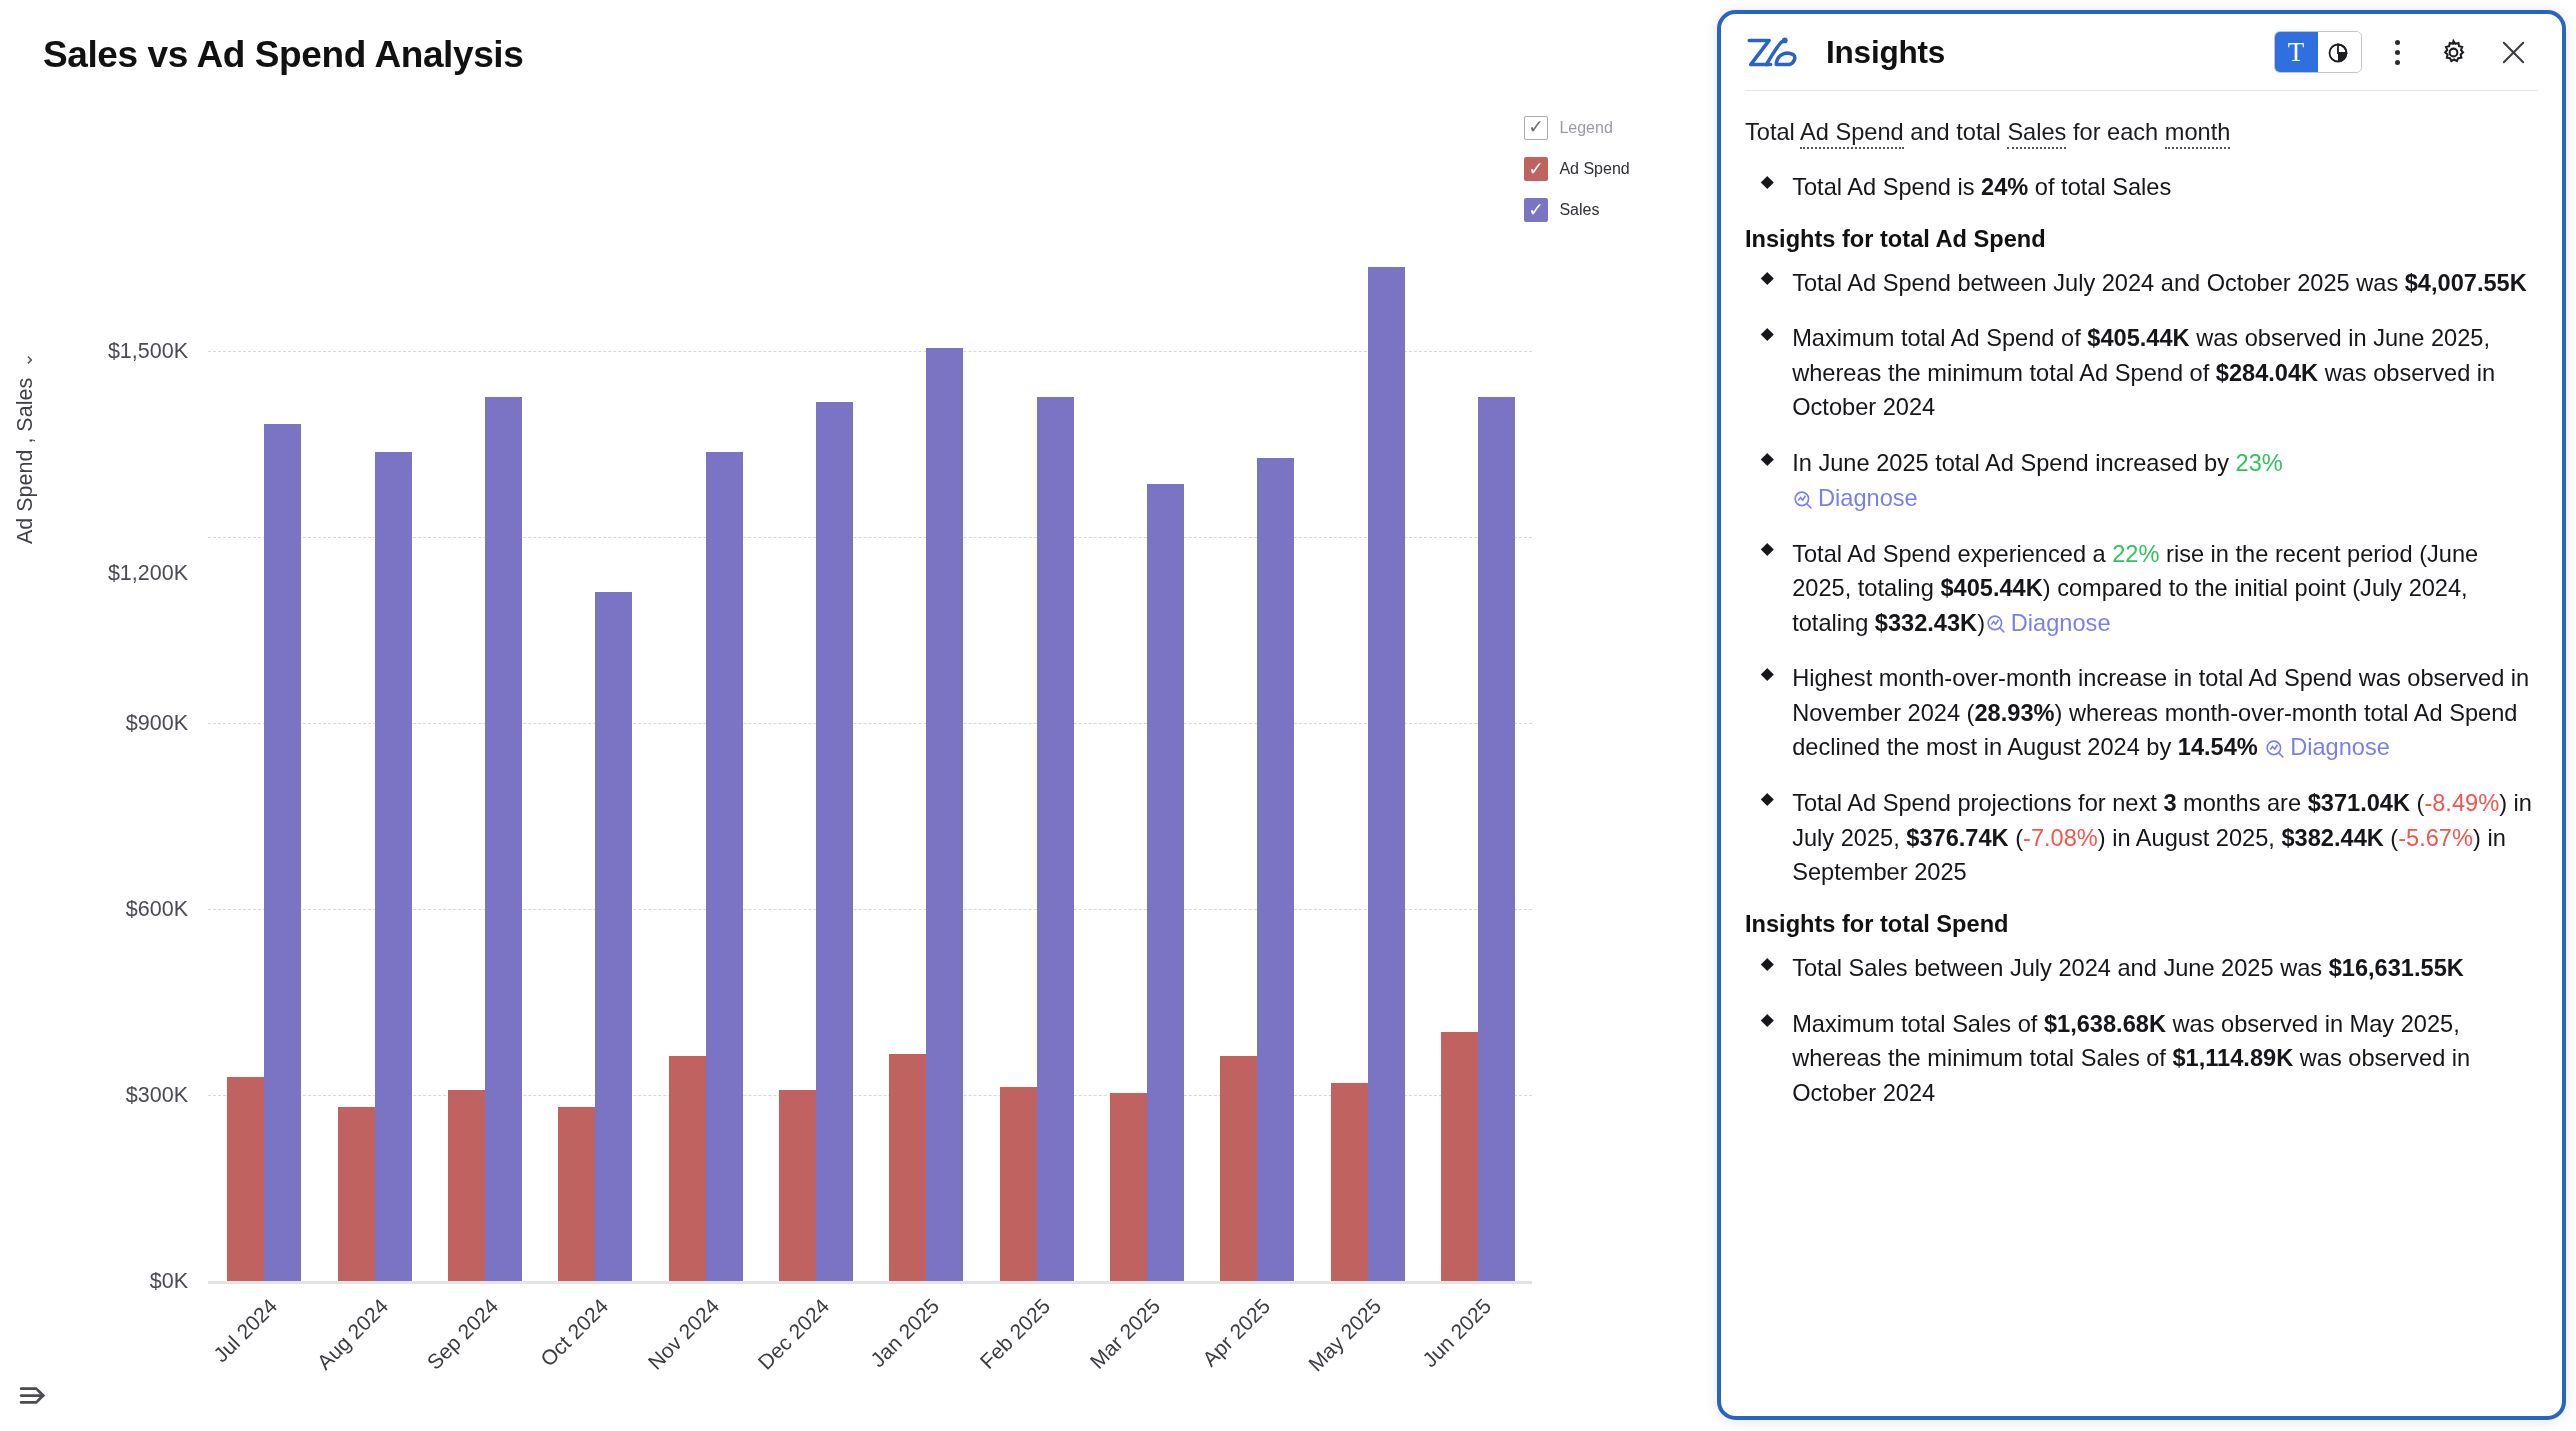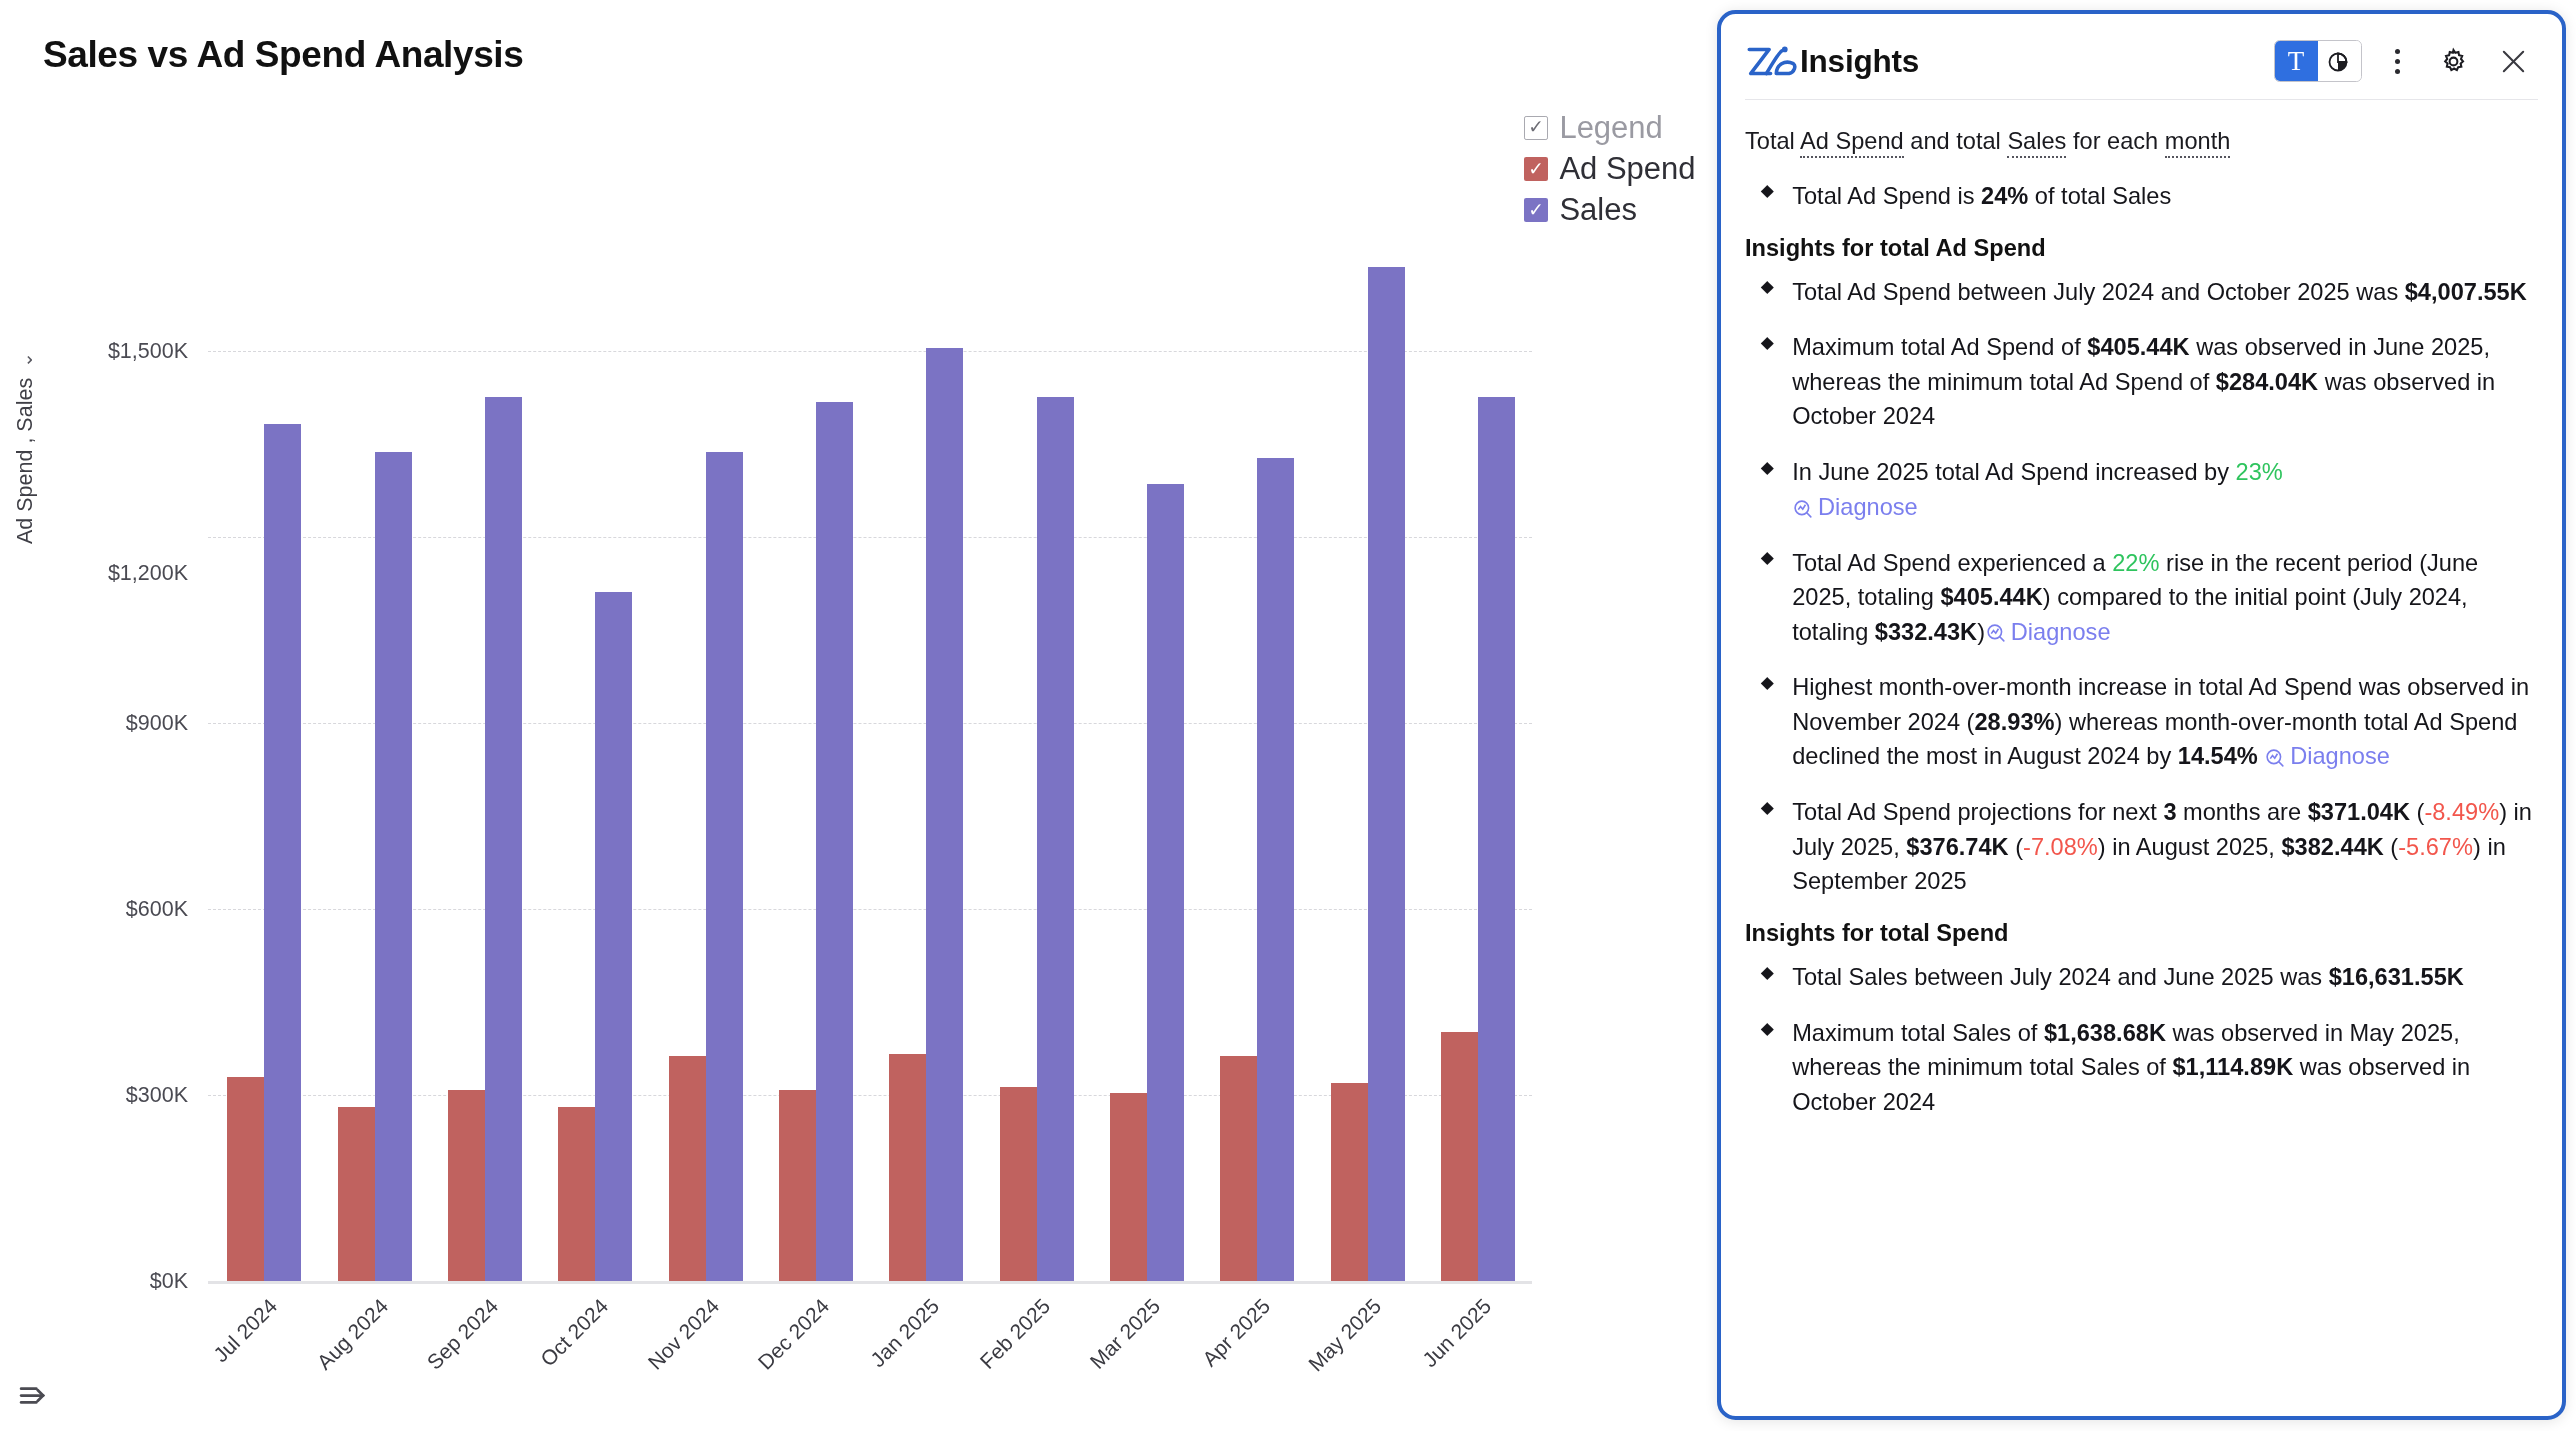--- a/index.html
+++ b/index.html
@@ -54,37 +54,37 @@
     font-size:21px; color:#3b3b42; white-space:nowrap;
     transform-origin: left top; transform: rotate(-45deg) translate(-100%,0);
   }
 
   
   #legend { position:absolute; left:1524px; top:114px; width:179px; }
   .legend-row { display:flex; align-items:center; gap:11.4px; margin-bottom:14.3px; height:27px;}
   .lg-box { width:24px; height:24px; border-radius:2.1px; display:flex; align-items:center; justify-content:center;
             font-size:18.6px; line-height:1; color:#fff; flex:0 0 auto; }
   .lg-box.empty { background:#fff; border:1.4px solid #a9a9b0; color:#6d6d75; }
-  .lg-label { font-size:31px; color:#2f2f36; white-space:nowrap; }
+  .lg-label { font-size:16px; color:#2f2f36; white-space:nowrap; }
   .lg-label.muted { color:#9a9aa2; }
 
   
   #expand-btn { position:absolute; left:10px; bottom:13px; width:46px; height:46px;
                 display:flex; align-items:center; justify-content:center; }
   #expand-btn svg { width:33px; height:33px; }
 
   
   #insights-panel {
     position:absolute; left:1717px; top:10px; width:849px; height:1410px;
     background:#fff; border:4.3px solid #2a63c8; border-radius:18.6px;
     box-shadow:0 1.4px 13px rgba(0,0,0,.10);
     display:flex; flex-direction:column; overflow:hidden;
   }
   #panel-header { position:relative; height:76px; flex:0 0 auto;
-                  display:flex; align-items:center; padding:0 29px 0 24px; gap:1px;margin-top:9px; }
+                  display:flex; align-items:center; padding:0 29px 0 24px; gap:27px; }
   #zia-logo { width:54px; height:39px; flex:0 0 auto; }
   #panel-title { font-size:31.5px; font-weight:700; color:#111; letter-spacing:-0.2px; }
   #header-actions { margin-left:auto; display:flex; align-items:center; gap:21.5px; }
 
   #view-toggle { display:flex; border:1.4px solid #c4c4ca; border-radius:5.7px; overflow:hidden; height:42px; }
   .vt-btn { width:43px; height:100%; display:flex; align-items:center; justify-content:center;
             background:#fff; border:none; }
   .vt-btn.active { background:#2f6fe0; }
   .vt-btn .tglyph { font-family:"Liberation Serif", serif; font-size:27px; color:#fff; line-height:1; }
   .vt-btn svg { width:24px; height:24px; }

